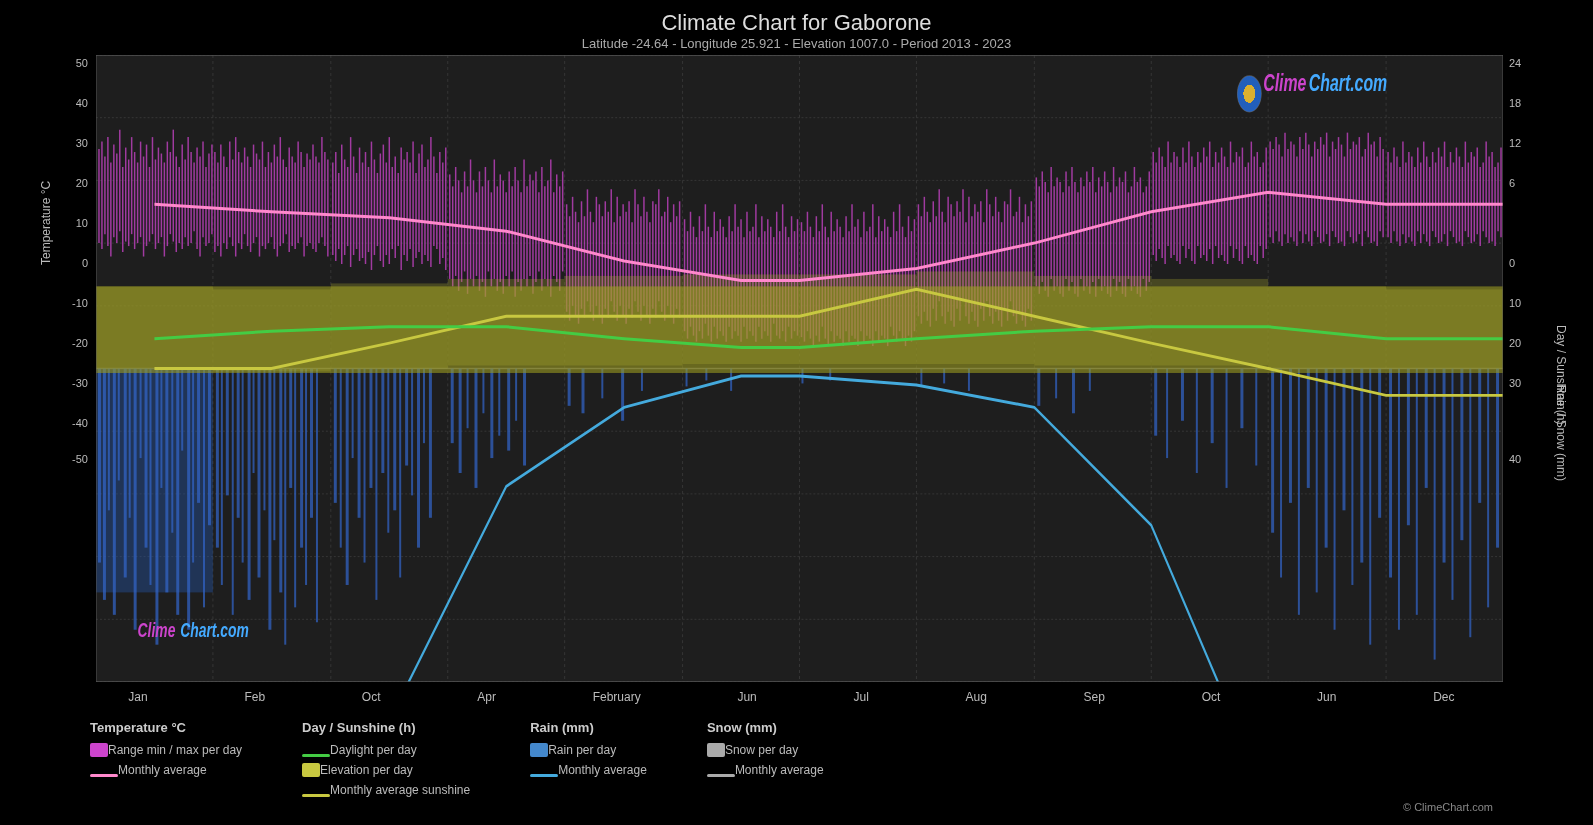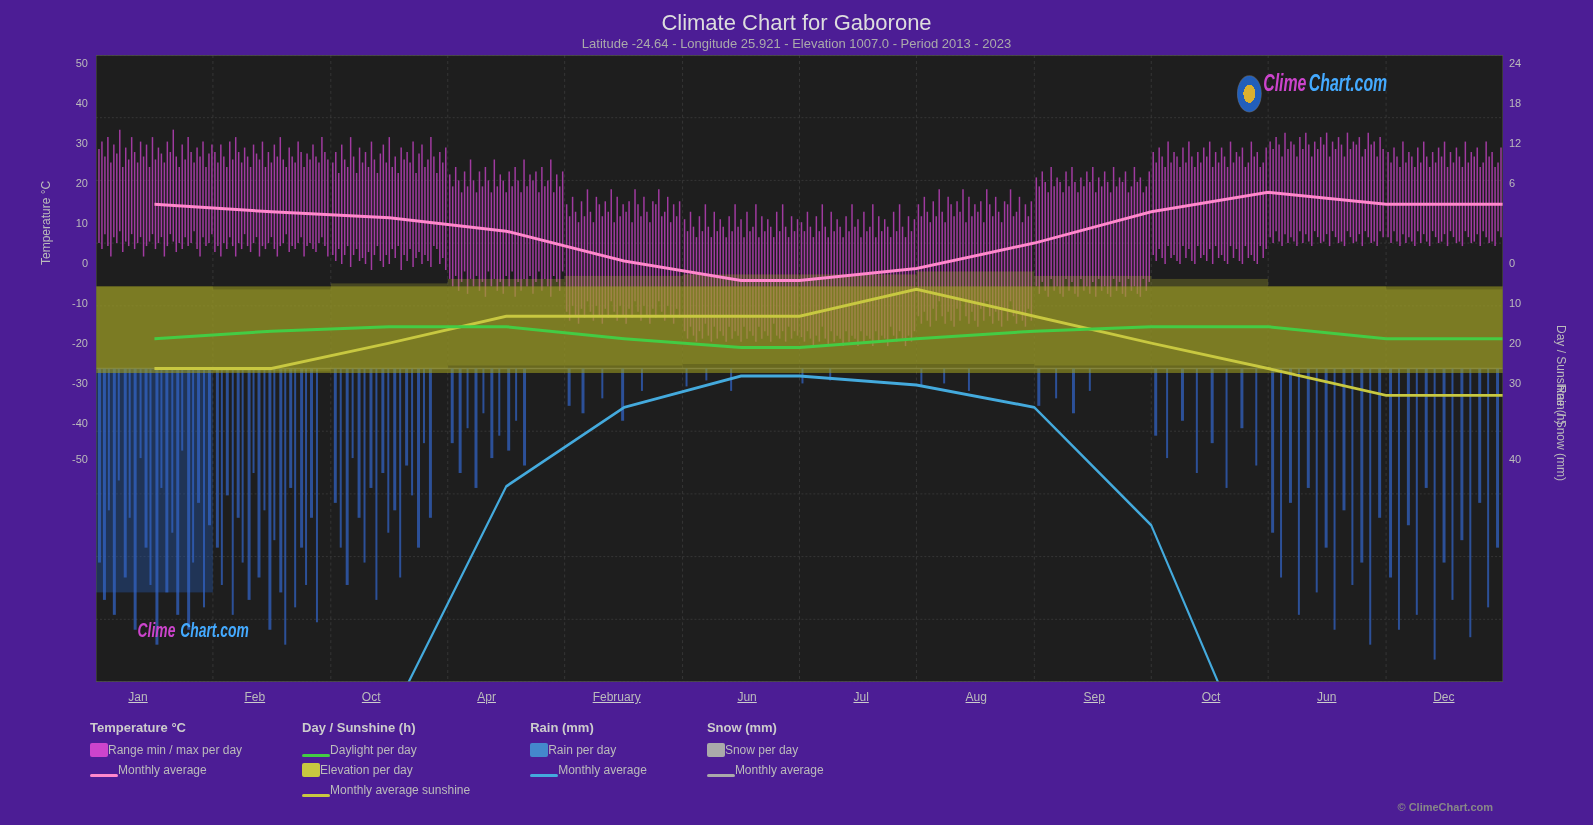--- a/index.html
+++ b/index.html
@@ -7,21 +7,21 @@
       background: #2a2a2a;
       color: #ccc;
       font-family: Arial, sans-serif;
       width: 1593px;
       height: 825px;
       overflow: hidden;
     }
     .chart-container {
       width: 1593px;
       height: 825px;
-      background: #4c1d95;
+      background: #000000;
       display: flex;
       flex-direction: column;
       padding: 10px 20px 10px 20px;
     }
     .title-section {
       text-align: center;
       margin-bottom: 4px;
     }
     .main-title {
       color: #ddd;
@@ -71,21 +71,20 @@
       flex-direction: row;
     }
     .x-axis-spacer-left { width: 60px; }
     .x-axis-spacer-right { width: 70px; }
     .x-axis-labels {
       flex: 1;
       display: flex;
       flex-direction: row;
       justify-content: space-around;
       align-items: center;
-      text-decoration: underline;
     }
     .x-month {
       font-size: 12px;
       color: #bbb;
       text-align: center;
     }
     .legend-section {
       display: flex;
       flex-direction: row;
       padding: 8px 20px 4px 70px;
@@ -120,21 +119,20 @@
       height: 3px;
       display: inline-block;
       border-radius: 2px;
     }
     .copyright {
       text-align: right;
       font-size: 11px;
       color: #888;
       padding-right: 80px;
       padding-bottom: 2px;
-      font-weight: bold;
     }
   </style>
 </head>
 <body>
 
 <div class="chart-container">
 
   <div class="title-section">
     <div class="main-title">Climate Chart for Gaborone</div>
     <div class="subtitle">Latitude -24.64 - Longitude 25.921 - Elevation 1007.0 - Period 2013 - 2023</div>

